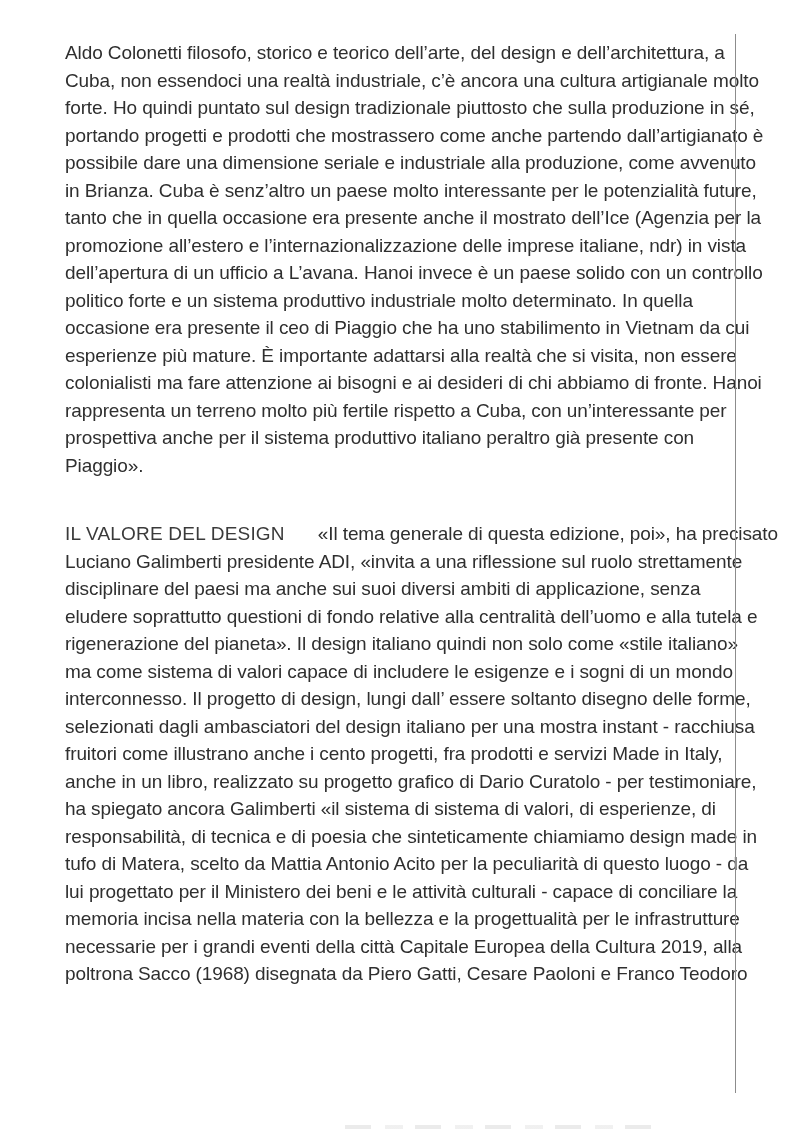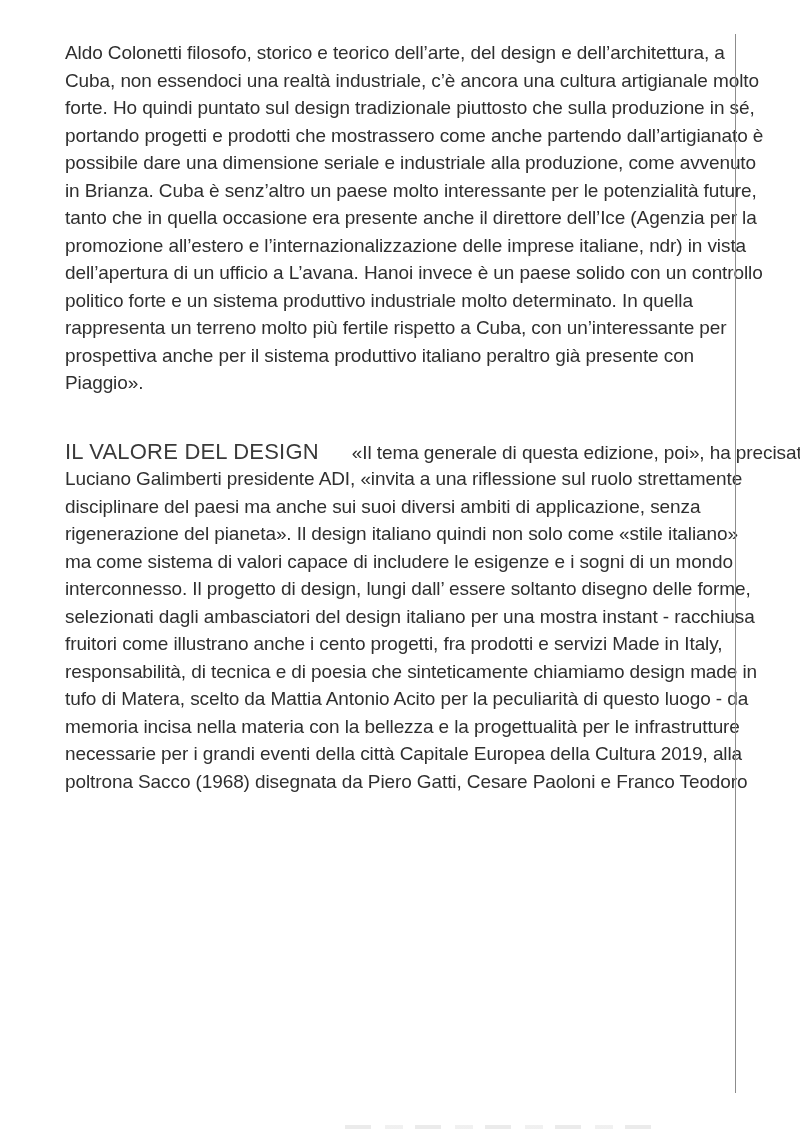--- a/index.html
+++ b/index.html
@@ -26,21 +26,21 @@
     font-size: 19px;
     line-height: 27.5px;
     height: 27.5px;
     white-space: nowrap;
     letter-spacing: -0.1px;
   }
   .block2 {
     margin-top: 41px;
   }
   .section-heading {
-    font-size: 22px;
+    font-size: 19px;
     letter-spacing: 0.2px;
     color: #3a3a3a;
     margin-right: 33px;
     white-space: nowrap;
   }
   .right-rule {
     position: absolute;
     left: 735px;
     top: 34px;
     width: 1px;
@@ -68,43 +68,50 @@
 
 <div class="article">
 
   <div class="para">
       <div class="line">Aldo Colonetti filosofo, storico e teorico dell’arte, del design e dell’architettura, a</div>
       <div class="line">Cuba, non essendoci una realtà industriale, c’è ancora una cultura artigianale molto</div>
       <div class="line">forte. Ho quindi puntato sul design tradizionale piuttosto che sulla produzione in sé,</div>
       <div class="line">portando progetti e prodotti che mostrassero come anche partendo dall’artigianato è</div>
       <div class="line">possibile dare una dimensione seriale e industriale alla produzione, come avvenuto</div>
       <div class="line">in Brianza. Cuba è senz’altro un paese molto interessante per le potenzialità future,</div>
-      <div class="line">tanto che in quella occasione era presente anche il direttore dell’Ice (Agenzia per la</div>
+      <div class="line">tanto che in quella occasione era presente anche il mostrato dell’Ice (Agenzia per la</div>
       <div class="line">promozione all’estero e l’internazionalizzazione delle imprese italiane, ndr) in vista</div>
       <div class="line">dell’apertura di un ufficio a L’avana. Hanoi invece è un paese solido con un controllo</div>
       <div class="line">politico forte e un sistema produttivo industriale molto determinato. In quella</div>
+      <div class="line">occasione era presente il ceo di Piaggio che ha uno stabilimento in Vietnam da cui</div>
+      <div class="line">esperienze più mature. È importante adattarsi alla realtà che si visita, non essere</div>
+      <div class="line">colonialisti ma fare attenzione ai bisogni e ai desideri di chi abbiamo di fronte. Hanoi</div>
       <div class="line">rappresenta un terreno molto più fertile rispetto a Cuba, con un’interessante per</div>
       <div class="line">prospettiva anche per il sistema produttivo italiano peraltro già presente con</div>
       <div class="line">Piaggio».</div>
     </div>
 
   <div class="block2">
     <div class="lead-line">
       <span class="section-heading">IL VALORE DEL DESIGN</span><span>«Il tema generale di questa edizione, poi», ha precisato</span>
     </div>
     <div class="para">
         <div class="line">Luciano Galimberti presidente ADI, «invita a una riflessione sul ruolo strettamente</div>
         <div class="line">disciplinare del paesi ma anche sui suoi diversi ambiti di applicazione, senza</div>
+        <div class="line">eludere soprattutto questioni di fondo relative alla centralità dell’uomo e alla tutela e</div>
         <div class="line">rigenerazione del pianeta». Il design italiano quindi non solo come «stile italiano»</div>
         <div class="line">ma come sistema di valori capace di includere le esigenze e i sogni di un mondo</div>
         <div class="line">interconnesso. Il progetto di design, lungi dall’ essere soltanto disegno delle forme,</div>
         <div class="line">selezionati dagli ambasciatori del design italiano per una mostra instant - racchiusa</div>
         <div class="line">fruitori come illustrano anche i cento progetti, fra prodotti e servizi Made in Italy,</div>
+        <div class="line">anche in un libro, realizzato su progetto grafico di Dario Curatolo - per testimoniare,</div>
+        <div class="line">ha spiegato ancora Galimberti «il sistema di sistema di valori, di esperienze, di</div>
         <div class="line">responsabilità, di tecnica e di poesia che sinteticamente chiamiamo design made in</div>
         <div class="line">tufo di Matera, scelto da Mattia Antonio Acito per la peculiarità di questo luogo - da</div>
+        <div class="line">lui progettato per il Ministero dei beni e le attività culturali - capace di conciliare la</div>
         <div class="line">memoria incisa nella materia con la bellezza e la progettualità per le infrastrutture</div>
         <div class="line">necessarie per i grandi eventi della città Capitale Europea della Cultura 2019, alla</div>
         <div class="line">poltrona Sacco (1968) disegnata da Piero Gatti, Cesare Paoloni e Franco Teodoro</div>
       </div>
   </div>
 
 </div>
 
 <div class="right-rule"></div>
 

